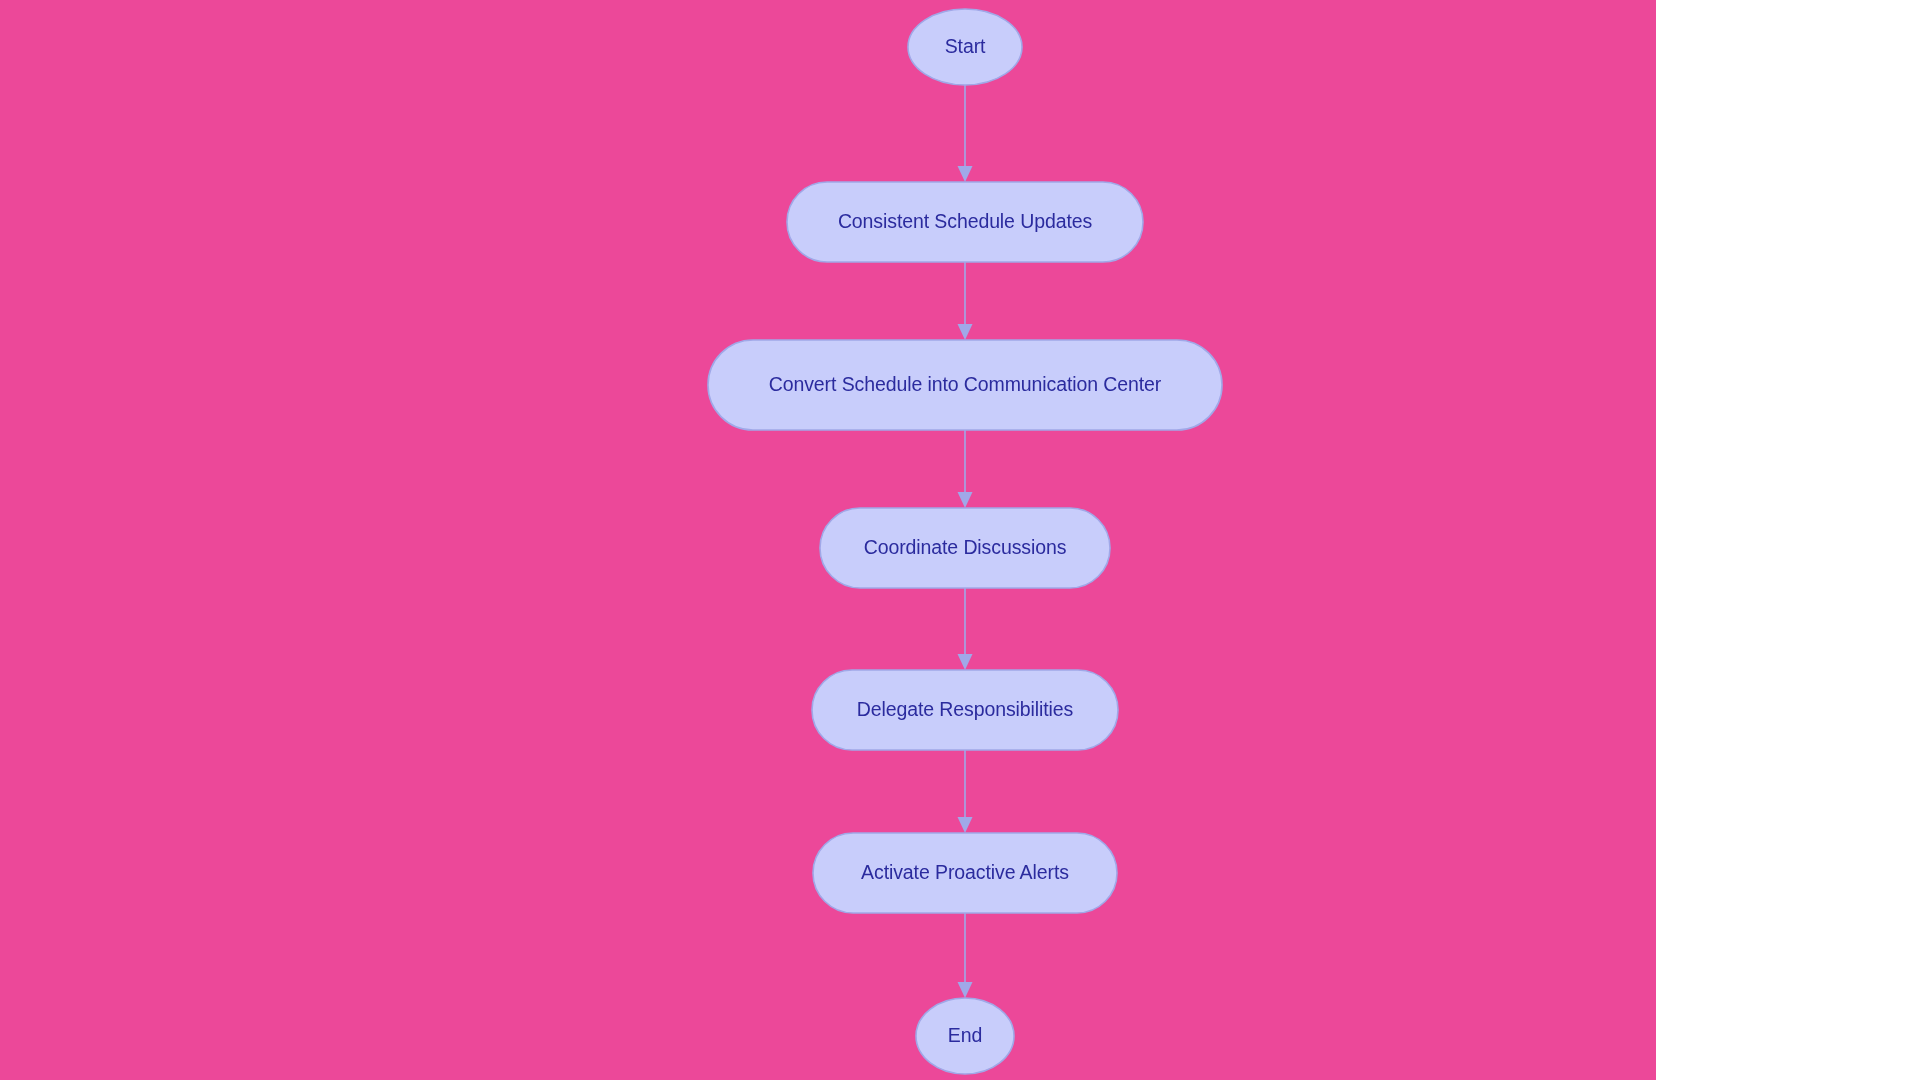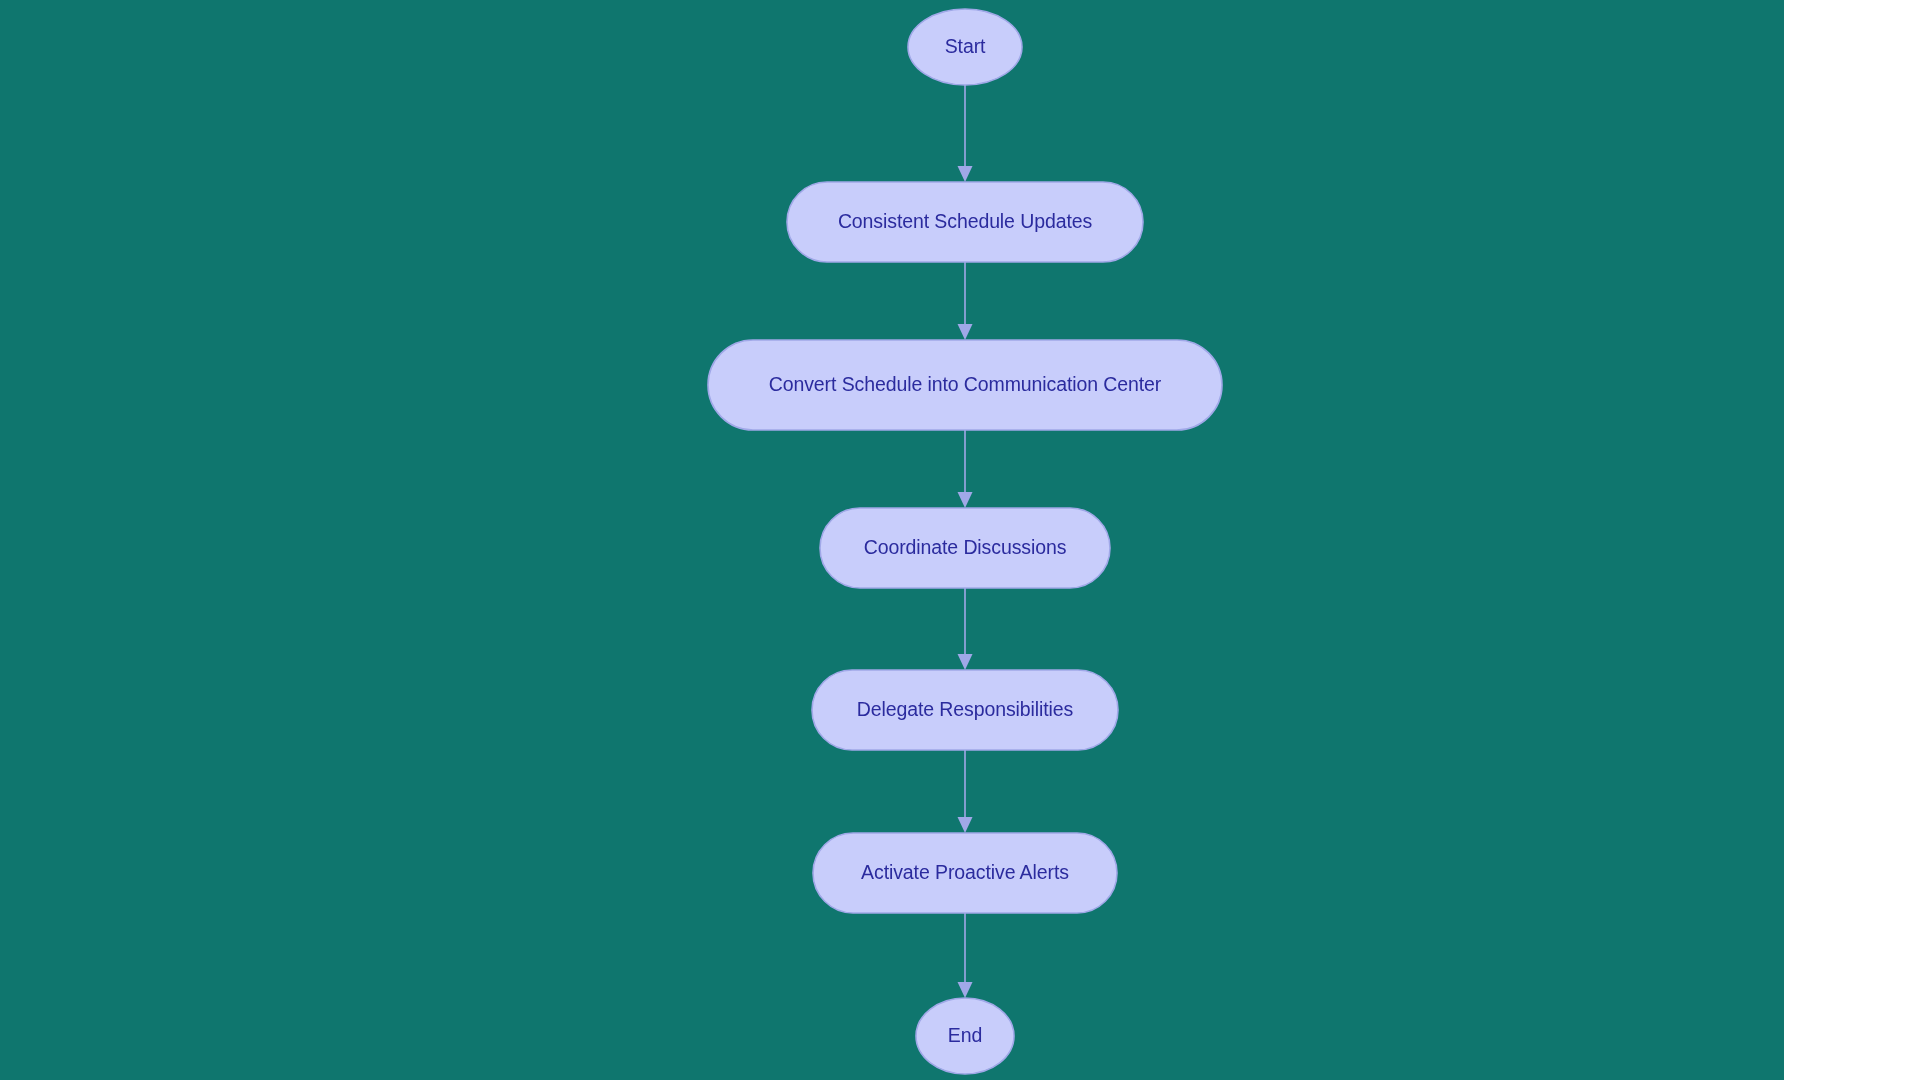--- a/index.html
+++ b/index.html
@@ -5,23 +5,23 @@
   html, body {
     margin: 0;
     padding: 0;
     width: 1920px;
     height: 1080px;
     background: #ffffff;
     overflow: hidden;
   }
   #flow-root {
     position: relative;
-    width: 1784px;
+    width: 1656px;
     height: 1080px;
-    background: #0f766e;
+    background: #ec4899;
     font-family: "Liberation Sans", "DejaVu Sans", sans-serif;
   }
   #flow-svg {
     position: absolute;
     left: 0;
     top: 0;
     width: 1920px;
     height: 1080px;
     display: block;
   }

